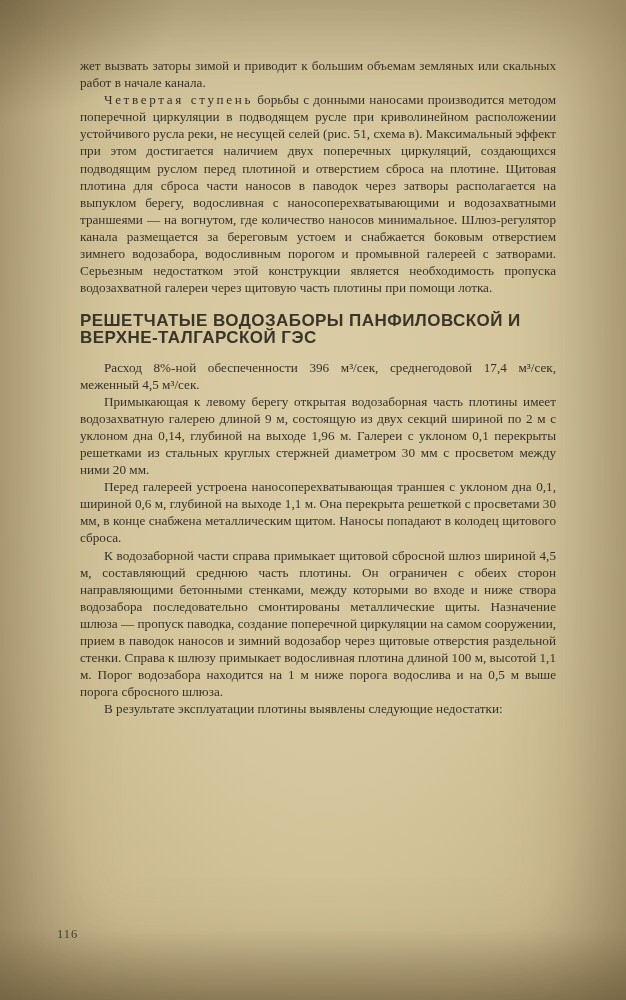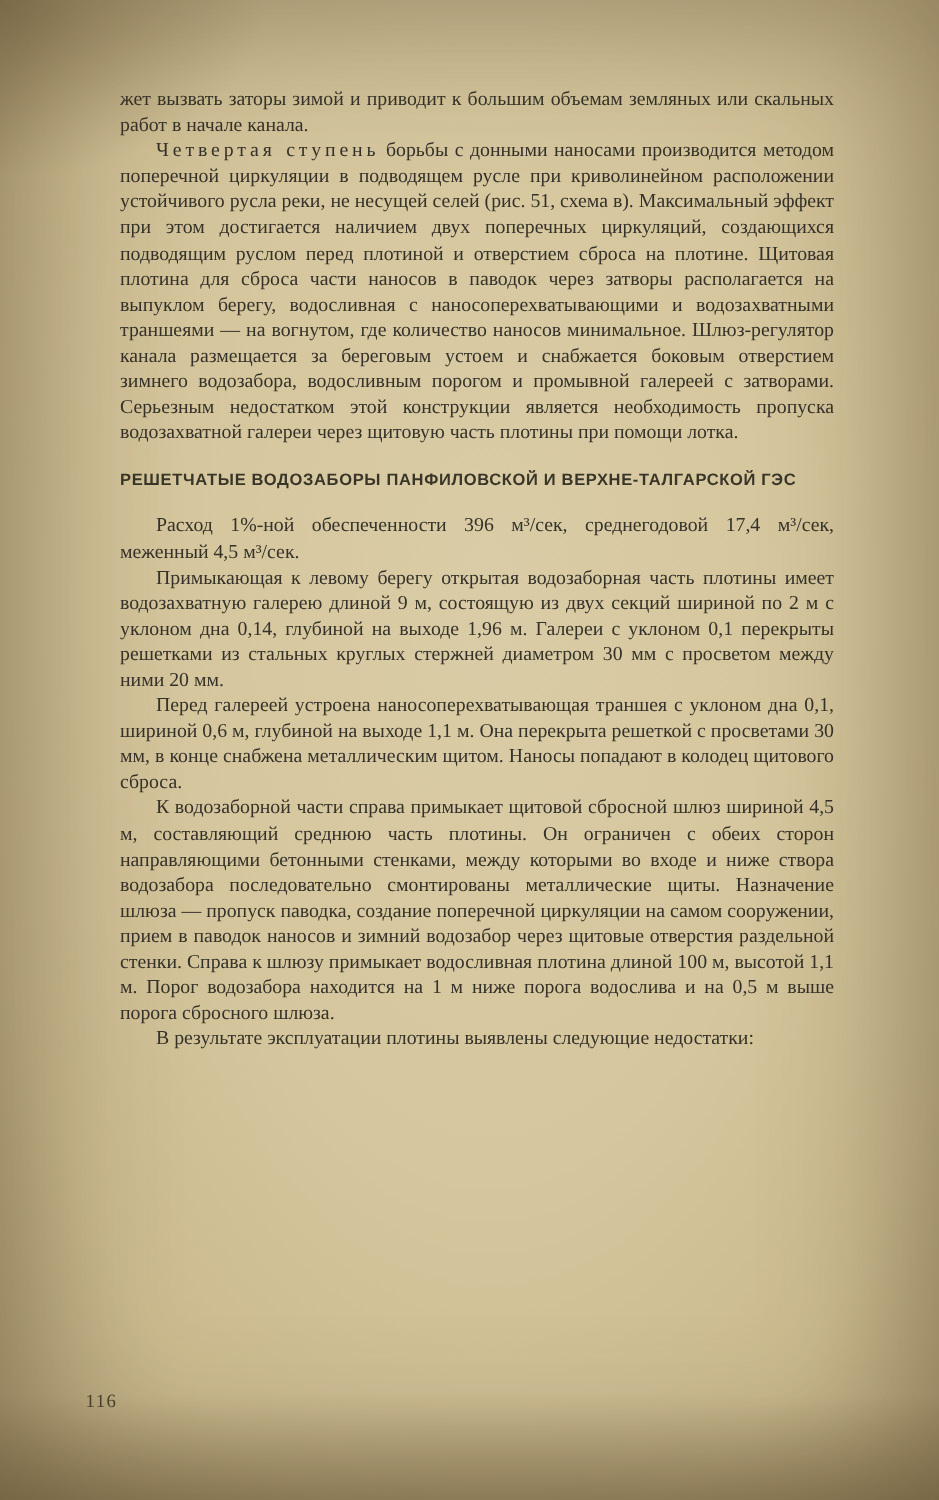--- a/index.html
+++ b/index.html
@@ -39,21 +39,21 @@
   }
   .text-block p {
     margin: 0;
     text-indent: 24px;
   }
   .text-block p.noindent { text-indent: 0; }
   .emph { letter-spacing: 2.6px; }
   h2.section-heading {
     font-family: "Liberation Sans", "DejaVu Sans", sans-serif;
     font-weight: bold;
-    font-size: 11px;
+    font-size: 17px;
     letter-spacing: 0.45px;
     color: #393629;
     margin: 16px 0 12px 0;
     text-align: left;
     text-indent: 0;
   }
   .page-number {
     position: absolute;
     left: 57px; top: 927px;
     font-size: 12.5px;
@@ -69,21 +69,21 @@
   <div class="text-block">
 
     <p class="noindent">жет вызвать заторы зимой и приводит к большим объемам земляных или скальных работ в начале канала.</p>
 
     <p><span class="emph">Четвертая ступень</span><span> борьбы с донными наносами производится методом поперечной циркуляции в подводящем русле при криволинейном расположении устойчивого русла реки, не несущей селей (рис. 51, схема в). Максимальный эффект при этом достигается наличием двух поперечных циркуляций, создающихся подводящим руслом перед плотиной и отверстием сброса на плотине. Щитовая плотина для сброса части наносов в паводок через затворы располагается на выпуклом берегу, водосливная с наносоперехватывающими и водозахватными траншеями — на вогнутом, где количество наносов минимальное. Шлюз-регулятор канала размещается за береговым устоем и снабжается боковым отверстием зимнего водозабора, водосливным порогом и промывной галереей с затворами. Серьезным недостатком этой конструкции является необходимость пропуска водозахватной галереи через щитовую часть плотины при помощи лотка.</span></p>
 
     <h2 class="section-heading">РЕШЕТЧАТЫЕ ВОДОЗАБОРЫ ПАНФИЛОВСКОЙ И ВЕРХНЕ-ТАЛГАРСКОЙ ГЭС</h2>
 
 
 
-    <p>Расход 1%-ной обеспеченности 396 м³/сек, среднегодовой 17,4 м³/сек, меженный 4,5 м³/сек.</p>
+    <p>Расход 8%-ной обеспеченности 396 м³/сек, среднегодовой 17,4 м³/сек, меженный 4,5 м³/сек.</p>
 
     <p>Примыкающая к левому берегу открытая водозаборная часть плотины имеет водозахватную галерею длиной 9 м, состоящую из двух секций шириной по 2 м с уклоном дна 0,14, глубиной на выходе 1,96 м. Галереи с уклоном 0,1 перекрыты решетками из стальных круглых стержней диаметром 30 мм с просветом между ними 20 мм.</p>
 
     <p>Перед галереей устроена наносоперехватывающая траншея с уклоном дна 0,1, шириной 0,6 м, глубиной на выходе 1,1 м. Она перекрыта решеткой с просветами 30 мм, в конце снабжена металлическим щитом. Наносы попадают в колодец щитового сброса.</p>
 
     <p>К водозаборной части справа примыкает щитовой сбросной шлюз шириной 4,5 м, составляющий среднюю часть плотины. Он ограничен с обеих сторон направляющими бетонными стенками, между которыми во входе и ниже створа водозабора последовательно смонтированы металлические щиты. Назначение шлюза — пропуск паводка, создание поперечной циркуляции на самом сооружении, прием в паводок наносов и зимний водозабор через щитовые отверстия раздельной стенки. Справа к шлюзу примыкает водосливная плотина длиной 100 м, высотой 1,1 м. Порог водозабора находится на 1 м ниже порога водослива и на 0,5 м выше порога сбросного шлюза.</p>
 
     <p>В результате эксплуатации плотины выявлены следующие недостатки:</p>
 
 

